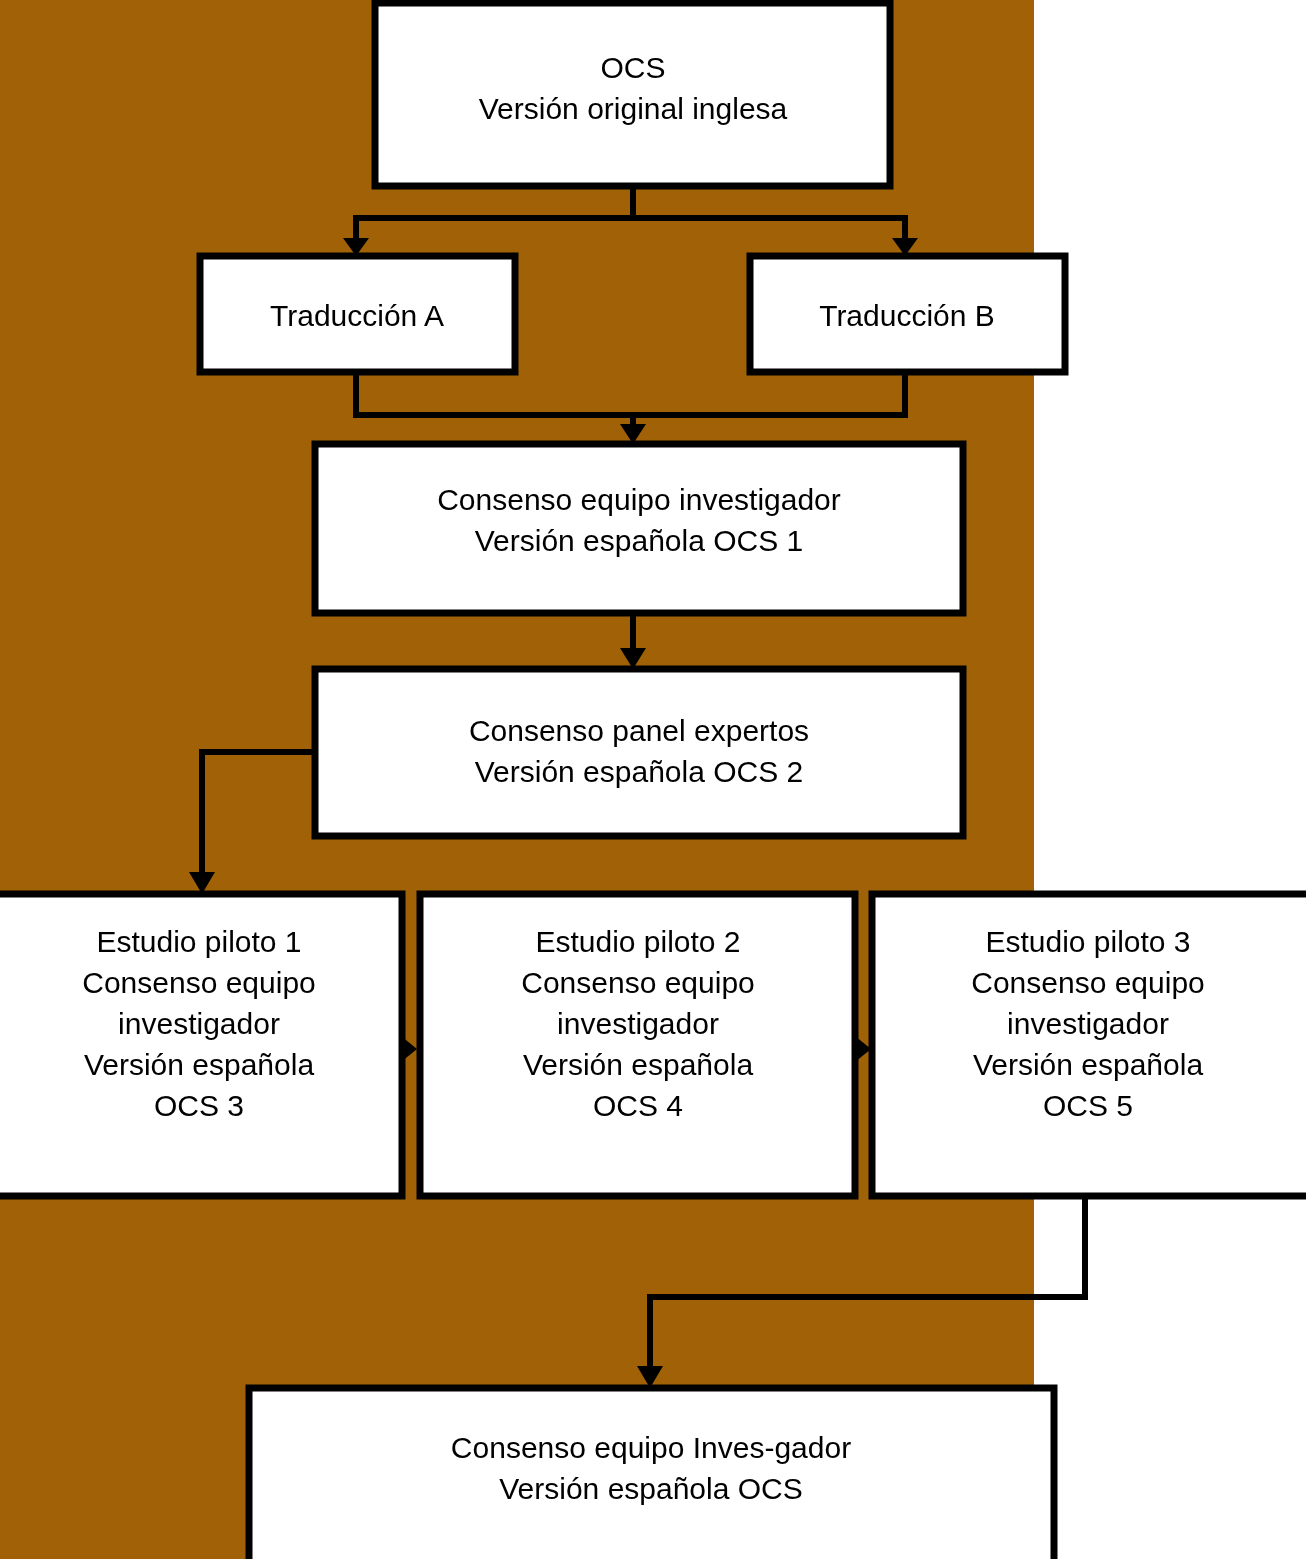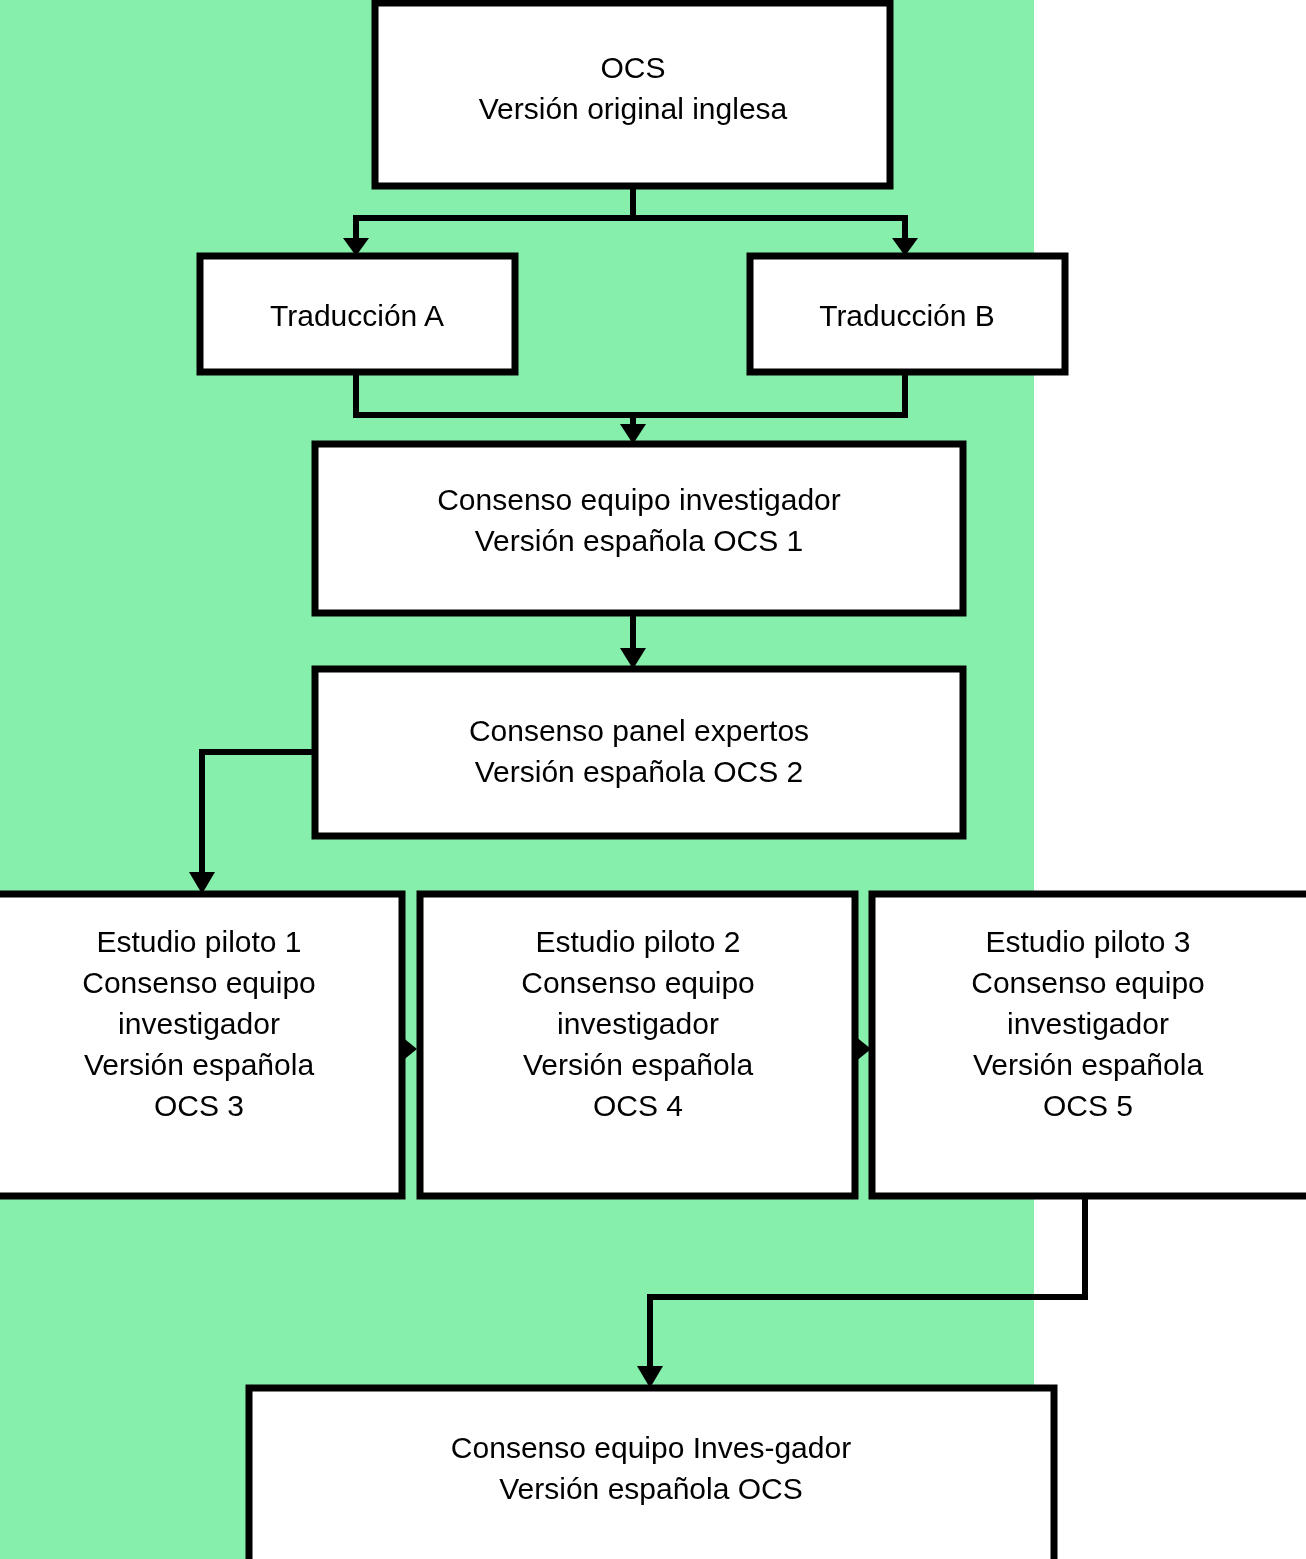--- a/index.html
+++ b/index.html
@@ -11,21 +11,21 @@
   body {
     width: 1306px;
     height: 1559px;
     overflow: hidden;
     font-family: "Liberation Sans", sans-serif;
   }
   #flowchart-root {
     position: relative;
     width: 1034px;
     height: 1559px;
-    background: #86efac;
+    background: #a16207;
   }
   svg.diagram {
     display: block;
     width: 1306px;
     height: 1559px;
   }
   .node-box {
     fill: #ffffff;
     stroke: #000000;
     stroke-width: 7;

